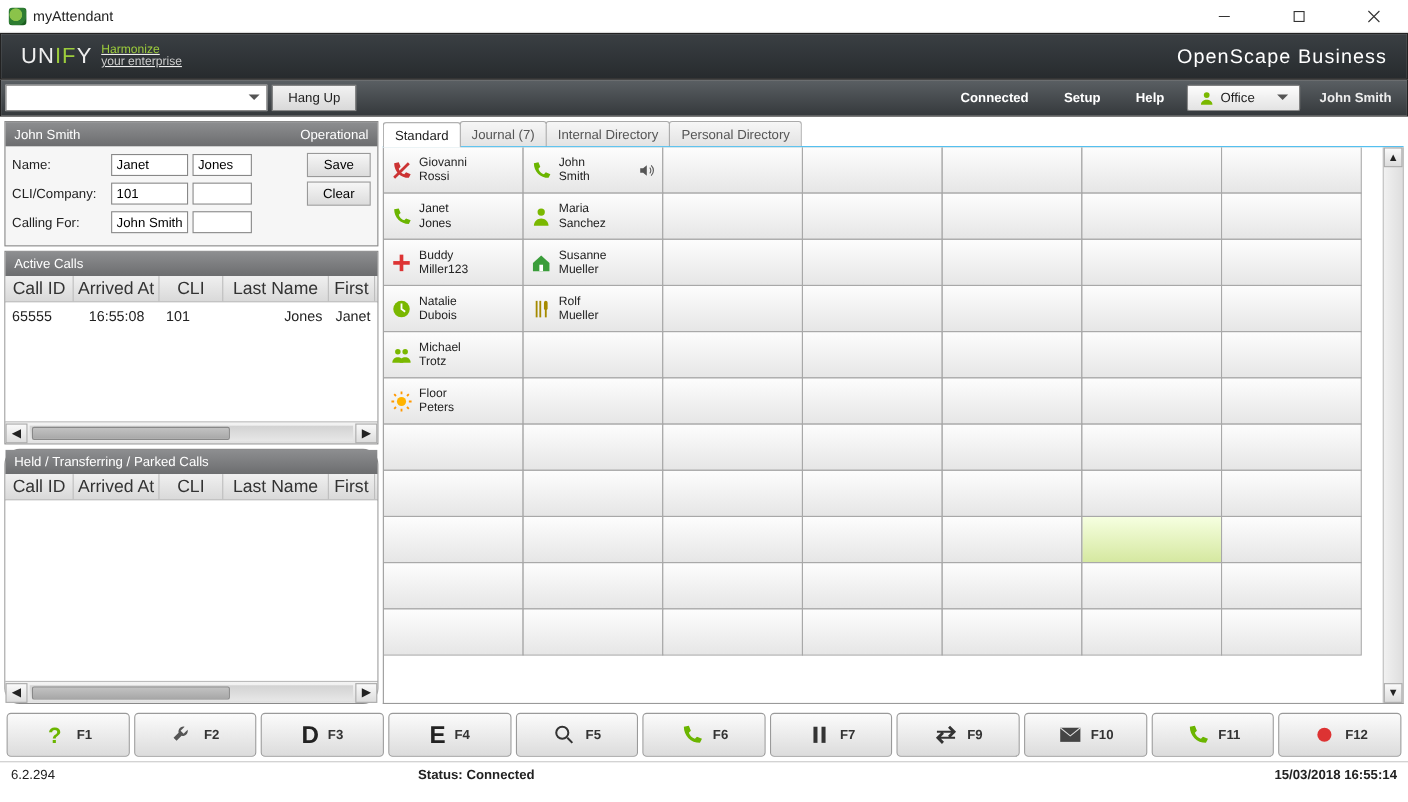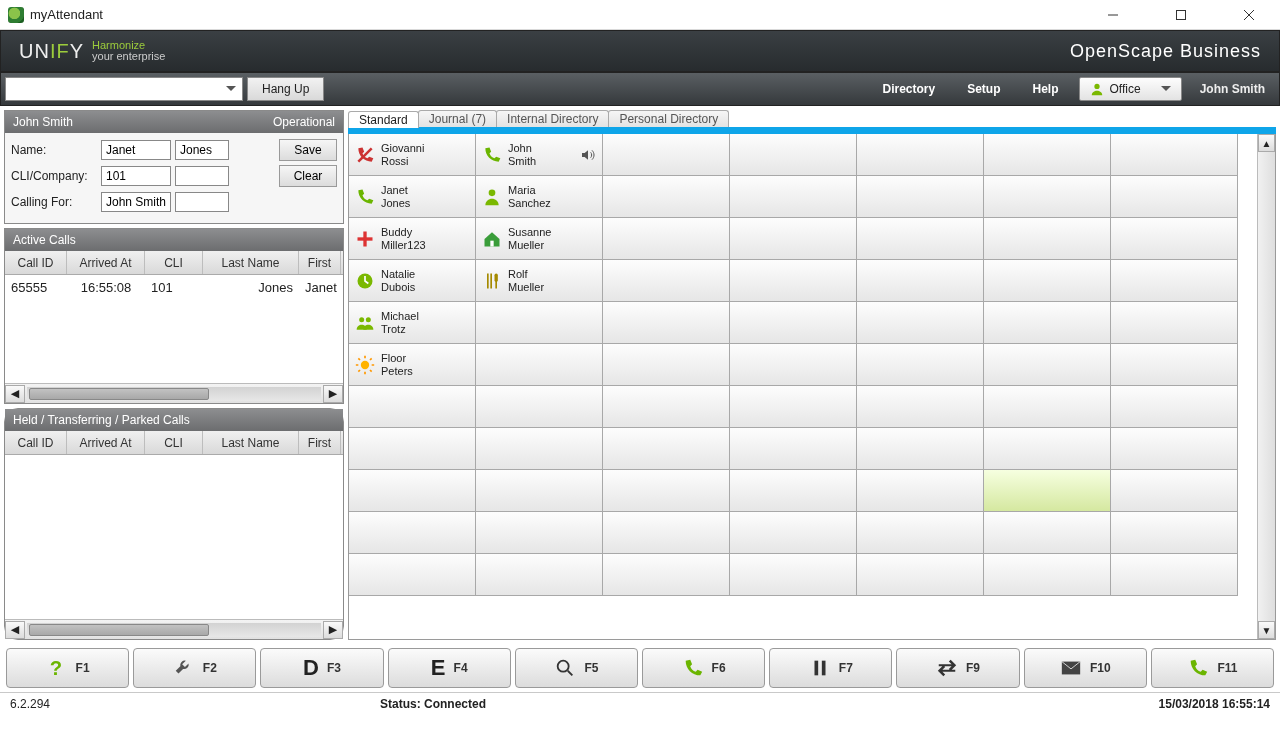--- a/index.html
+++ b/index.html
@@ -12,21 +12,21 @@
     background: radial-gradient(circle at 40% 40%, #8bc34a 0 40%, #2e7d32 45% 70%, #1b5e20 75%); }
   .titlebar .title { font-size:13px; }
   .winbtns { margin-left:auto; display:flex; gap:22px; align-items:center; }
   .winbtn { width:46px; height:30px; display:flex; align-items:center; justify-content:center; }
   .winbtn svg { width:12px; height:12px; stroke:#333; stroke-width:1; fill:none; }
 
   
   .brandbar { height:42px; background:linear-gradient(#3a3f43,#272b2e); color:#eee; display:flex; align-items:center; padding:0 18px; border:1px solid #222; }
   .brandbar .logo-text { font-family: Arial, sans-serif; letter-spacing:1px; font-size:20px; }
   .brandbar .logo-text .accent { color:#9ccc3c; }
-  .brandbar .tagline { margin-left:8px; line-height:1; }
+  .brandbar .tagline { margin-left:8px; line-height:1;text-decoration:underline; }
   .brandbar .tagline .t1 { color:#9ccc3c; font-size:11px; }
   .brandbar .tagline .t2 { color:#ccc; font-size:11px; }
   .brandbar .product { margin-left:auto; font-size:18px; color:#fff; letter-spacing:1px; }
 
   
   .toolbar { height:34px; background:linear-gradient(#5a5f63,#35393c); border:1px solid #222; display:flex; align-items:stretch; color:#eee; }
   .toolbar .combo { width:238px; background:#fff; border:1px solid #888; margin:4px 0 4px 4px; display:flex; align-items:center; padding:0 6px; color:#333; }
   .toolbar .combo .chev { margin-left:auto; }
   .toolbar .tbtn { background:linear-gradient(#f2f2f2,#d9d9d9); color:#222; border:1px solid #888; margin:4px 0 4px 4px; padding:0 14px; display:flex; align-items:center; }
   .toolbar .spacer { flex:1; }
@@ -51,33 +51,33 @@
   .form { padding:4px 6px 8px 6px; }
   .form-row { display:flex; align-items:center; height:26px; gap:4px; }
   .form-row label { width:86px; font-size:12px; }
   .form-row input { height:20px; border:1px solid #888; background:#fff; padding:0 4px; font-size:12px; }
   .form-row .w70 { width:70px; }
   .form-row .w54 { width:54px; }
   .form-row .btn { margin-left:auto; width:58px; height:22px; background:linear-gradient(#f6f6f6,#dcdcdc); border:1px solid #999; font-size:12px; }
 
   
   .grid-hd { display:flex; background:linear-gradient(#f0f0f0,#d9d9d9); border-bottom:1px solid #aaa; height:24px; }
-  .grid-hd div { border-right:1px solid #bdbdbd; display:flex; align-items:center; justify-content:center; font-size:12px; color:#333; }
+  .grid-hd div { border-right:1px solid #bdbdbd; display:flex; align-items:center; justify-content:center; font-size:16px; color:#333; }
   .c-id{width:62px;} .c-at{width:78px;} .c-cli{width:58px;} .c-ln{width:96px;} .c-fn{width:42px;}
   .grid-body { height:108px; background:#fff; overflow:hidden; }
   .grid-row { display:flex; height:24px; align-items:center; font-size:13px; }
   .grid-row div { padding:0 6px; }
 
   .hscroll { height:20px; background:linear-gradient(#f3f3f3,#e1e1e1); border-top:1px solid #bbb; display:flex; align-items:center; }
   .hscroll .arrow { width:20px; height:18px; border:1px solid #aaa; background:linear-gradient(#fafafa,#dcdcdc); display:flex; align-items:center; justify-content:center; font-size:11px; }
   .hscroll .track { flex:1; height:14px; background:linear-gradient(#d2d2d2,#e7e7e7); margin:0 2px; position:relative; }
   .hscroll .thumb { position:absolute; left:2px; top:1px; height:12px; width:180px; background:linear-gradient(#c2c2c2,#a8a8a8); border:1px solid #888; border-radius:2px; }
 
   
-  .tabs { display:flex; height:24px; border-bottom:7px solid #0ea5e9; }
+  .tabs { display:flex; height:24px; border-bottom:1px solid #0ea5e9; }
   .tab { padding:0 10px; display:flex; align-items:center; border:1px solid #aaa; border-bottom:none; margin-right:-1px; background:linear-gradient(#f6f6f6,#e3e3e3); color:#555; font-size:12px; border-radius:3px 3px 0 0; }
   .tab.active { background:#fff; color:#222; position:relative; top:1px; }
 
   .board-wrap { flex:1; border:1px solid #9a9a9a; border-top:none; background:#fff; display:flex; }
   .board { flex:1; overflow:hidden; }
   .vscroll { width:18px; background:linear-gradient(90deg,#f1f1f1,#dedede); border-left:1px solid #bbb; display:flex; flex-direction:column; }
   .vscroll .arrow { height:18px; border:1px solid #aaa; background:linear-gradient(#fafafa,#dcdcdc); display:flex; align-items:center; justify-content:center; font-size:10px; }
   .vscroll .track { flex:1; }
 
   .brow { display:flex; height:42px; }
@@ -138,21 +138,21 @@
 </div>
 
 <div class="toolbar">
   <div class="combo">
       <span class="chev"></span>
     </div>
   <div class="tbtn">
       <span>Hang Up</span>
     </div>
   <div class="spacer"></div>
-  <div class="link">Directory</div>
+  <div class="link">Connected</div>
   <div class="link">Setup</div>
   <div class="link">Help</div>
   <div class="status-pill">
     <svg class="person-ico" viewBox="0 0 16 16">
         <circle cx="8" cy="5" r="3" fill="#7ab800"></circle>
         <path d="M2 15c0-3 3-5 6-5s6 2 6 5z" fill="#7ab800"></path>
       </svg>
     <span>Office</span>
     <span class="chev"></span>
   </div>
@@ -501,19 +501,25 @@
         <path d="M2 5l10 8 10-8" stroke="#ddd" stroke-width="1" fill="none"></path>
       </svg>
     <span class="lab">F10</span>
   </div>
   <div class="fkey">
     <svg class="glyph" viewBox="0 0 24 24">
         <path d="M4 4c0 9 7 16 16 16l2-4-5-2-2 2c-3-1-5-3-6-6l2-2-2-5-5 1z" fill="#6bb500"></path>
       </svg>
     <span class="lab">F11</span>
   </div>
+  <div class="fkey">
+    <svg class="glyph" viewBox="0 0 24 24">
+        <circle cx="12" cy="12" r="7" fill="#d33"></circle>
+      </svg>
+    <span class="lab">F12</span>
+  </div>
 </div>
 
 <div class="statusbar" style="position:relative;">
   <span>6.2.294</span>
   <span class="center">Status: Connected</span>
   <span class="right">15/03/2018 16:55:14</span>
 </div>
 
 </body></html>

